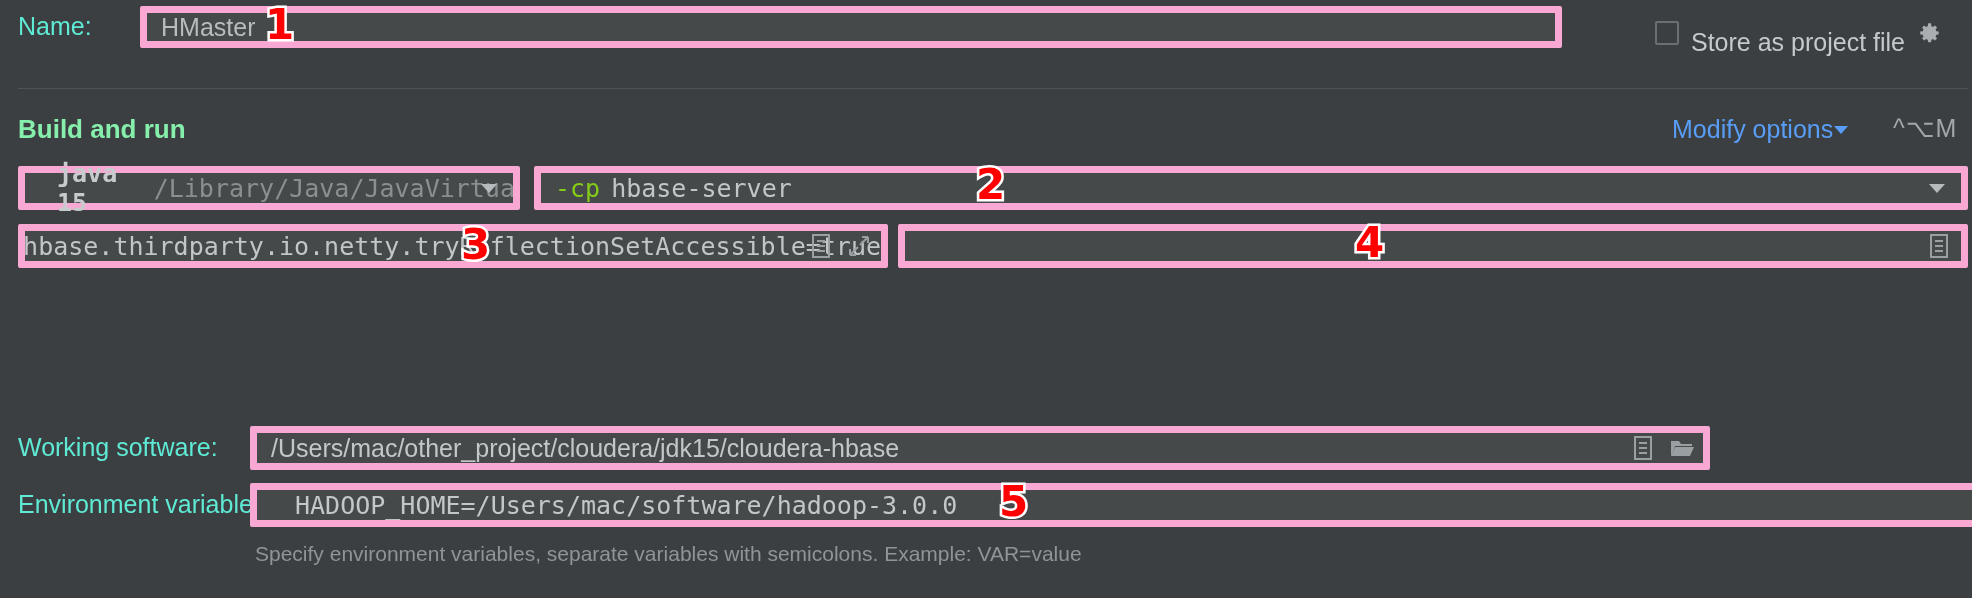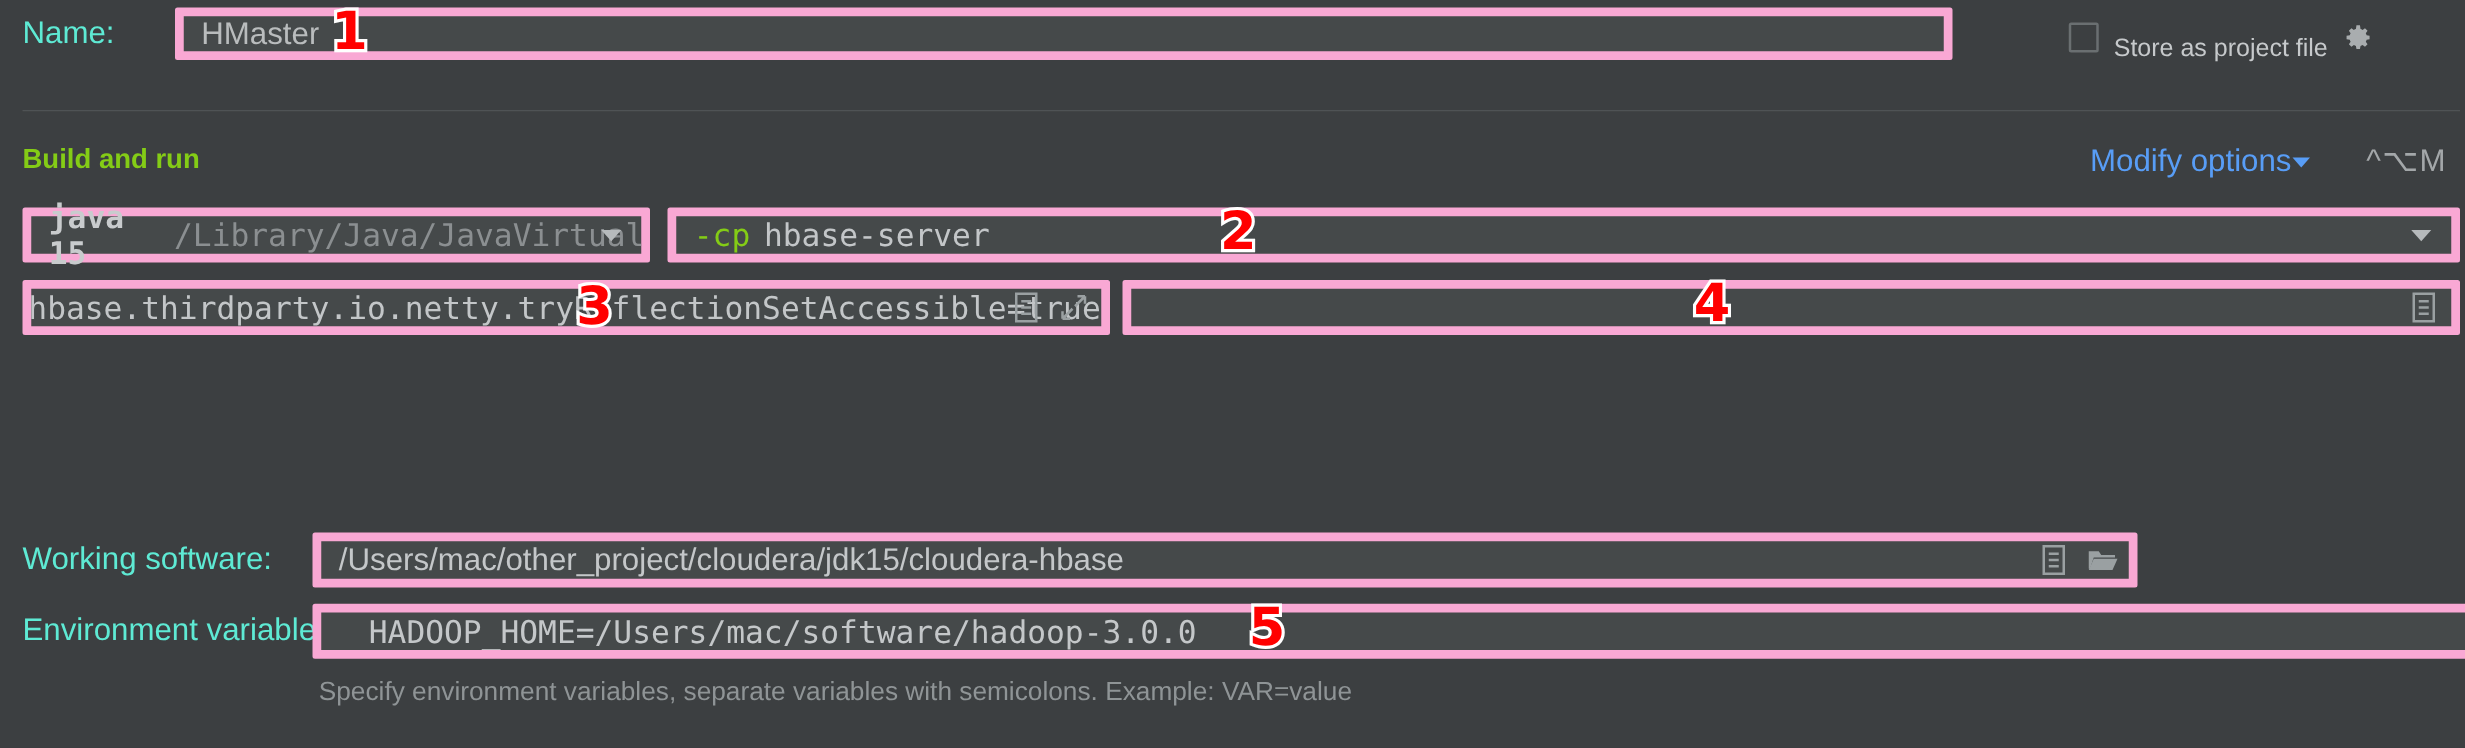--- a/index.html
+++ b/index.html
@@ -48,35 +48,35 @@
     position: absolute; left: 1655px; top: 9px;
     display: flex; align-items: center; gap: 12px;
   }
   .checkbox {
     width: 24px; height: 24px;
     border: 2px solid #6a6f71;
     border-radius: 2px;
     background: #3c3f41;
     display: inline-block;
   }
-  #store-label { color: #c6c9cb; font-size: 20px; white-space: nowrap; margin-top: 19px; }
+  #store-label { color: #c6c9cb; font-size: 25px; white-space: nowrap; margin-top: 19px; }
   #gear-icon { width: 26px; height: 26px; }
 
   
   .hr {
     position: absolute;
     height: 1px;
     background: #4f5355;
   }
   #hr-top { left: 18px; top: 88px; width: 1950px; }
 
   
   #build-run-title {
     position: absolute; left: 18px; top: 114px;
-    color: #84cc16; font-size: 22px; font-weight: bold;
+    color: #86efac; font-size: 26px; font-weight: bold;
   }
   #modify-options {
     position: absolute; left: 1672px; top: 115px;
     color: #589df6; font-size: 25px; display: flex; align-items: center; gap: 1px;
     cursor: pointer;
   }
   #modify-shortcut {
     position: absolute; left: 1893px; top: 114px;
     color: #a3a7a9; font-size: 25px; letter-spacing: 1px;
   }
@@ -85,21 +85,21 @@
     border-left: 7px solid transparent; border-right: 7px solid transparent;
     border-top: 8px solid #589df6;
   }
   .caret-down {
     display: inline-block; width: 0; height: 0;
     border-left: 8px solid transparent; border-right: 8px solid transparent;
     border-top: 9px solid #b6babc;
   }
 
   
-  #jdk-field  { left: 18px;  top: 166px; width: 502px; height: 44px; }
+  #jdk-field  { left: 18px;  top: 166px; width: 502px; height: 44px; padding-left: 18px; }
   #jdk-field .jdk-name { font-family:"DejaVu Sans Mono", monospace; color:#c8cbcd; font-weight:bold; padding-left:14px; }
   #jdk-field .jdk-path { font-family:"DejaVu Sans Mono", monospace; color:#8b8f91; padding-left:10px; white-space:nowrap; overflow:hidden; }
   #jdk-field .caret-down { position:absolute; right:16px; }
 
   #cp-field   { left: 534px; top: 166px; width: 1434px; height: 44px; }
   #cp-field .cp-flag { font-family:"DejaVu Sans Mono", monospace; color:#84cc16; padding-left:14px; }
   #cp-field .cp-val  { font-family:"DejaVu Sans Mono", monospace; color:#c3c6c8; padding-left:11px; }
   #cp-field .caret-down { position:absolute; right:16px; }
 
   

